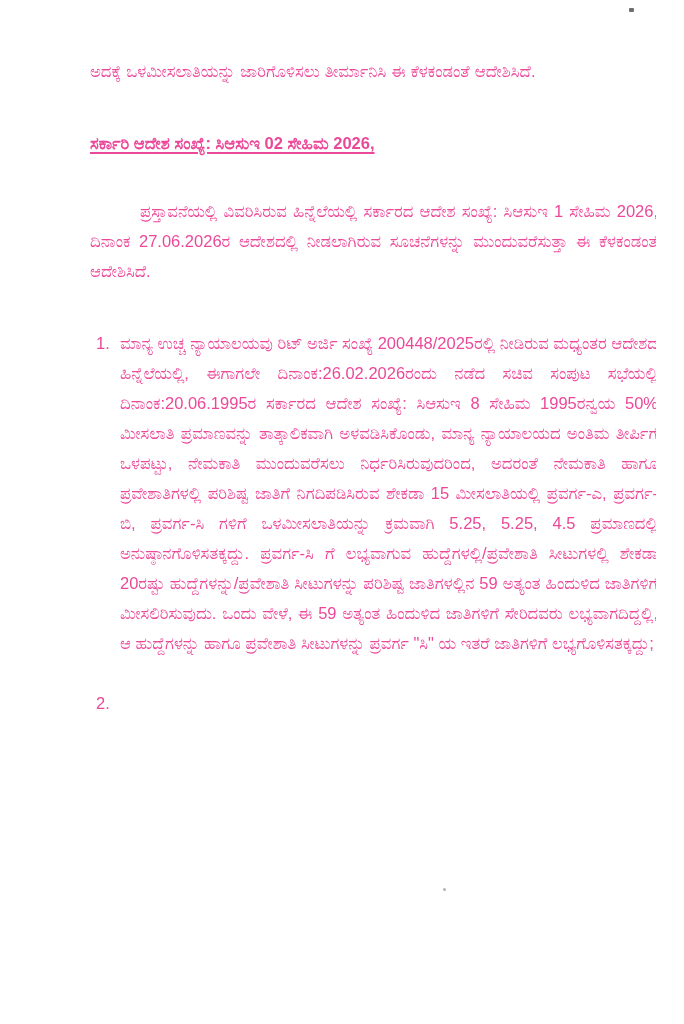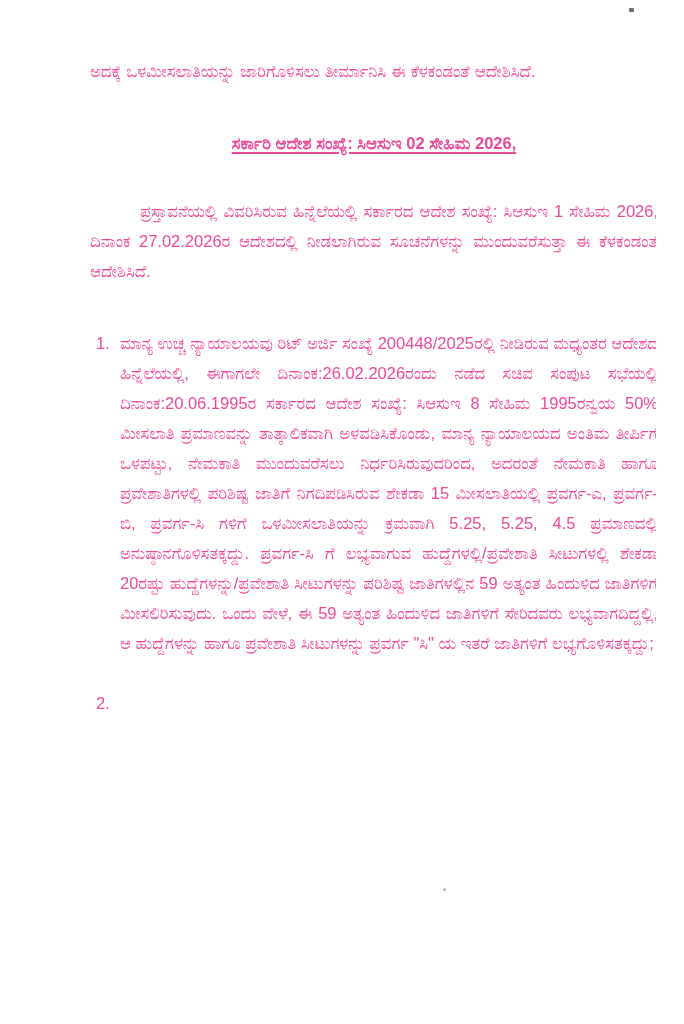--- a/index.html
+++ b/index.html
@@ -63,21 +63,21 @@
   .para-opening {
     margin-top: 56px;
   }
 
   .para-indent {
     text-indent: 50px;
   }
 
   .order-heading {
     margin-top: 42px;
-    text-align: center;
+    text-align: left;
     font-weight: bold;
     font-size: 16.5px;
     line-height: 30px;
   }
   .order-heading .hline {
     display: inline-block;
     text-decoration: underline;
     text-underline-offset: 3px;
     text-decoration-thickness: 1.5px;
   }
@@ -123,21 +123,21 @@
   <div class="content">
 
     <p class="para para-opening">ಅದಕ್ಕೆ ಒಳಮೀಸಲಾತಿಯನ್ನು ಜಾರಿಗೊಳಿಸಲು ತೀರ್ಮಾನಿಸಿ ಈ ಕೆಳಕಂಡಂತೆ ಆದೇಶಿಸಿದೆ.</p>
 
     <div class="order-heading">
       <div>
         <span class="hline">ಸರ್ಕಾರಿ ಆದೇಶ ಸಂಖ್ಯೆ: ಸಿಆಸುಇ 02 ಸೇಹಿಮ 2026,</span>
       </div>
     </div>
 
-    <p class="para para-preamble para-indent">ಪ್ರಸ್ತಾವನೆಯಲ್ಲಿ ವಿವರಿಸಿರುವ ಹಿನ್ನೆಲೆಯಲ್ಲಿ ಸರ್ಕಾರದ ಆದೇಶ ಸಂಖ್ಯೆ: ಸಿಆಸುಇ 1 ಸೇಹಿಮ 2026, ದಿನಾಂಕ 27.02.2026ರ ಆದೇಶದಲ್ಲಿ ನೀಡಲಾಗಿರುವ ಸೂಚನೆಗಳನ್ನು ಮುಂದುವರೆಸುತ್ತಾ ಈ ಕೆಳಕಂಡಂತೆ ಆದೇಶಿಸಿದೆ.</p>
+    <p class="para para-preamble para-indent">ಪ್ರಸ್ತಾವನೆಯಲ್ಲಿ ವಿವರಿಸಿರುವ ಹಿನ್ನೆಲೆಯಲ್ಲಿ ಸರ್ಕಾರದ ಆದೇಶ ಸಂಖ್ಯೆ: ಸಿಆಸುಇ 1 ಸೇಹಿಮ 2026, ದಿನಾಂಕ 27.06.2026ರ ಆದೇಶದಲ್ಲಿ ನೀಡಲಾಗಿರುವ ಸೂಚನೆಗಳನ್ನು ಮುಂದುವರೆಸುತ್ತಾ ಈ ಕೆಳಕಂಡಂತೆ ಆದೇಶಿಸಿದೆ.</p>
 
     <ol class="ordered-list">
       <li class="list-item item-1">
         <span class="marker">1.</span>
         <span>ಮಾನ್ಯ ಉಚ್ಚ ನ್ಯಾಯಾಲಯವು ರಿಟ್ ಅರ್ಜಿ ಸಂಖ್ಯೆ 200448/2025ರಲ್ಲಿ ನೀಡಿರುವ ಮಧ್ಯಂತರ ಆದೇಶದ ಹಿನ್ನೆಲೆಯಲ್ಲಿ, ಈಗಾಗಲೇ ದಿನಾಂಕ:26.02.2026ರಂದು ನಡೆದ ಸಚಿವ ಸಂಪುಟ ಸಭೆಯಲ್ಲಿ ದಿನಾಂಕ:20.06.1995ರ ಸರ್ಕಾರದ ಆದೇಶ ಸಂಖ್ಯೆ: ಸಿಆಸುಇ 8 ಸೇಹಿಮ 1995ರನ್ವಯ 50% ಮೀಸಲಾತಿ ಪ್ರಮಾಣವನ್ನು ತಾತ್ಕಾಲಿಕವಾಗಿ ಅಳವಡಿಸಿಕೊಂಡು, ಮಾನ್ಯ ನ್ಯಾಯಾಲಯದ ಅಂತಿಮ ತೀರ್ಪಿಗೆ ಒಳಪಟ್ಟು, ನೇಮಕಾತಿ ಮುಂದುವರೆಸಲು ನಿರ್ಧರಿಸಿರುವುದರಿಂದ, ಅದರಂತೆ ನೇಮಕಾತಿ ಹಾಗೂ ಪ್ರವೇಶಾತಿಗಳಲ್ಲಿ ಪರಿಶಿಷ್ಟ ಜಾತಿಗೆ ನಿಗದಿಪಡಿಸಿರುವ ಶೇಕಡಾ 15 ಮೀಸಲಾತಿಯಲ್ಲಿ ಪ್ರವರ್ಗ-ಎ, ಪ್ರವರ್ಗ-ಬಿ, ಪ್ರವರ್ಗ-ಸಿ ಗಳಿಗೆ ಒಳಮೀಸಲಾತಿಯನ್ನು ಕ್ರಮವಾಗಿ 5.25, 5.25, 4.5 ಪ್ರಮಾಣದಲ್ಲಿ ಅನುಷ್ಠಾನಗೊಳಿಸತಕ್ಕದ್ದು. ಪ್ರವರ್ಗ-ಸಿ ಗೆ ಲಭ್ಯವಾಗುವ ಹುದ್ದೆಗಳಲ್ಲಿ/ಪ್ರವೇಶಾತಿ ಸೀಟುಗಳಲ್ಲಿ ಶೇಕಡಾ 20ರಷ್ಟು ಹುದ್ದೆಗಳನ್ನು/ಪ್ರವೇಶಾತಿ ಸೀಟುಗಳನ್ನು ಪರಿಶಿಷ್ಟ ಜಾತಿಗಳಲ್ಲಿನ 59 ಅತ್ಯಂತ ಹಿಂದುಳಿದ ಜಾತಿಗಳಿಗೆ ಮೀಸಲಿರಿಸುವುದು. ಒಂದು ವೇಳೆ, ಈ 59 ಅತ್ಯಂತ ಹಿಂದುಳಿದ ಜಾತಿಗಳಿಗೆ ಸೇರಿದವರು ಲಭ್ಯವಾಗದಿದ್ದಲ್ಲಿ, ಆ ಹುದ್ದೆಗಳನ್ನು ಹಾಗೂ ಪ್ರವೇಶಾತಿ ಸೀಟುಗಳನ್ನು ಪ್ರವರ್ಗ "ಸಿ" ಯ ಇತರೆ ಜಾತಿಗಳಿಗೆ ಲಭ್ಯಗೊಳಿಸತಕ್ಕದ್ದು;</span>
       </li>
       <li class="list-item item-2">
         <span class="marker">2.</span>
       </li>
     </ol>

